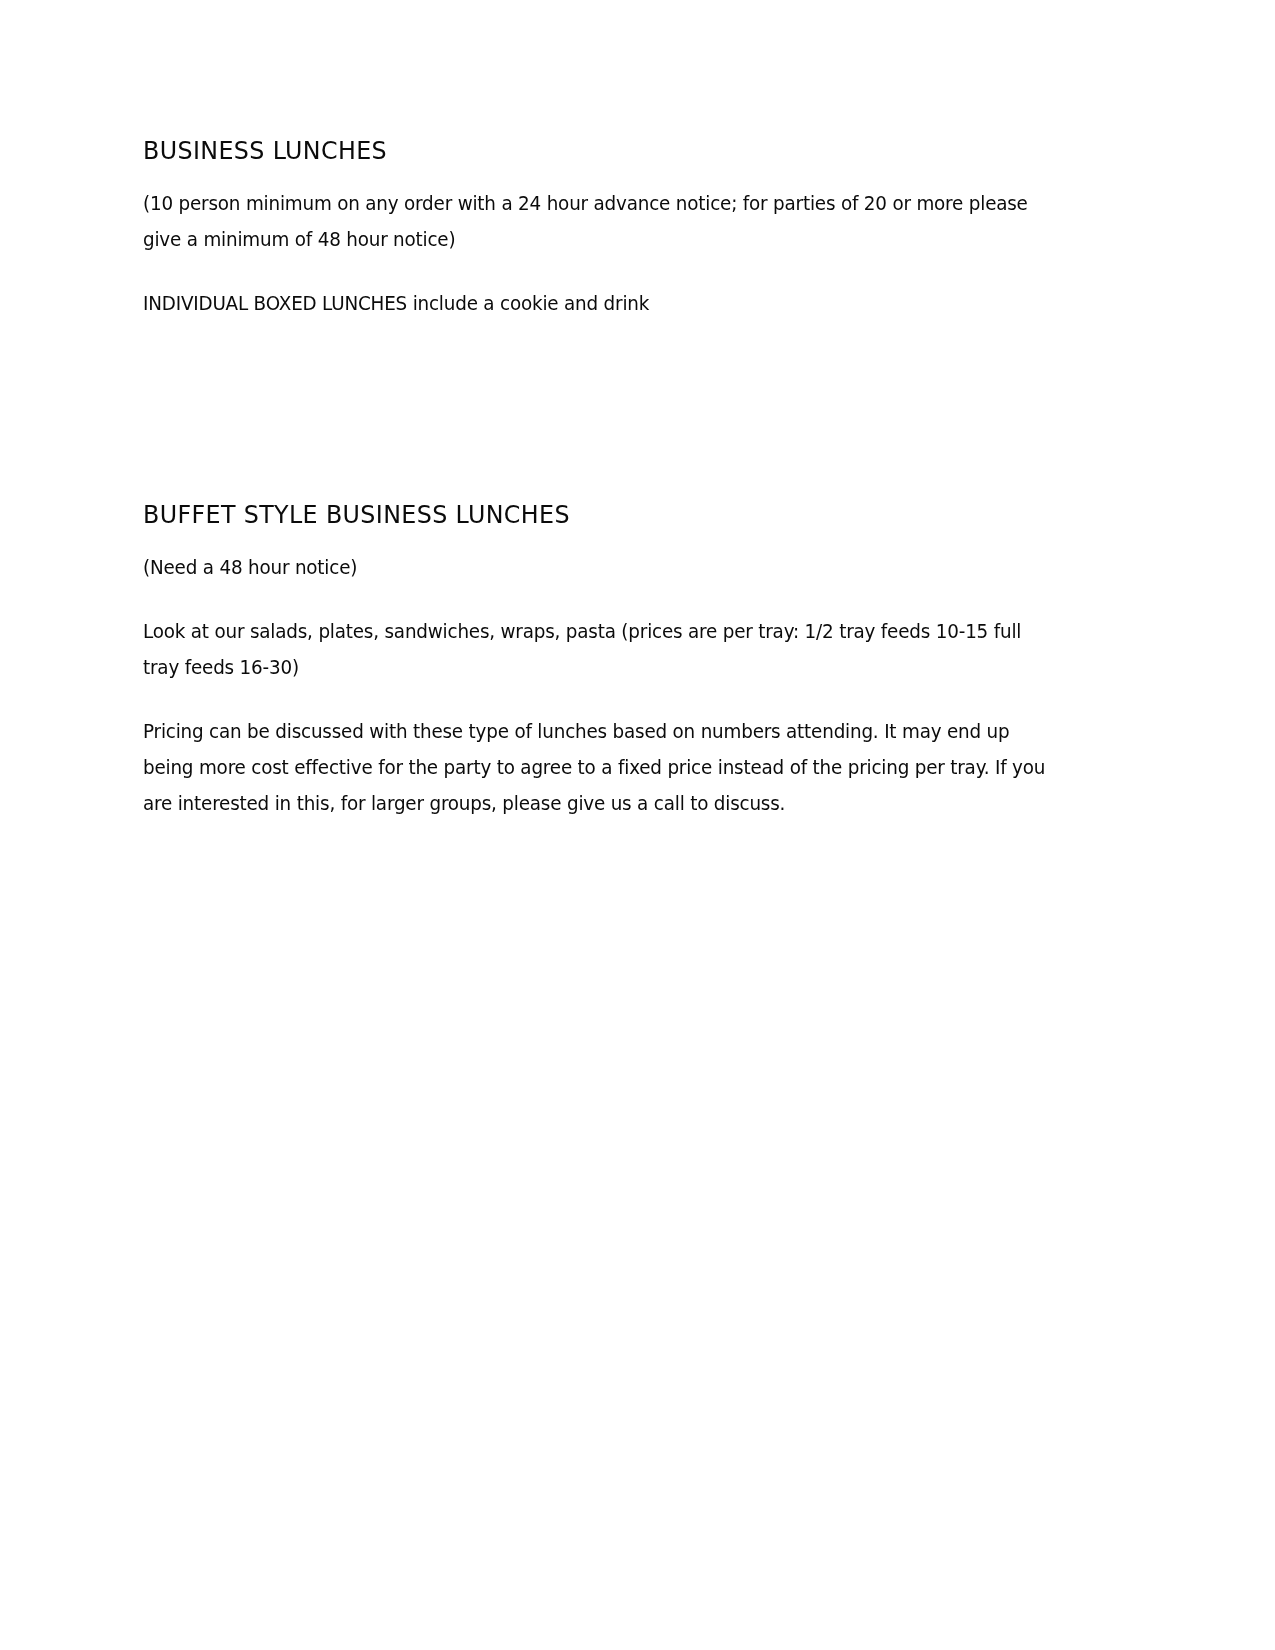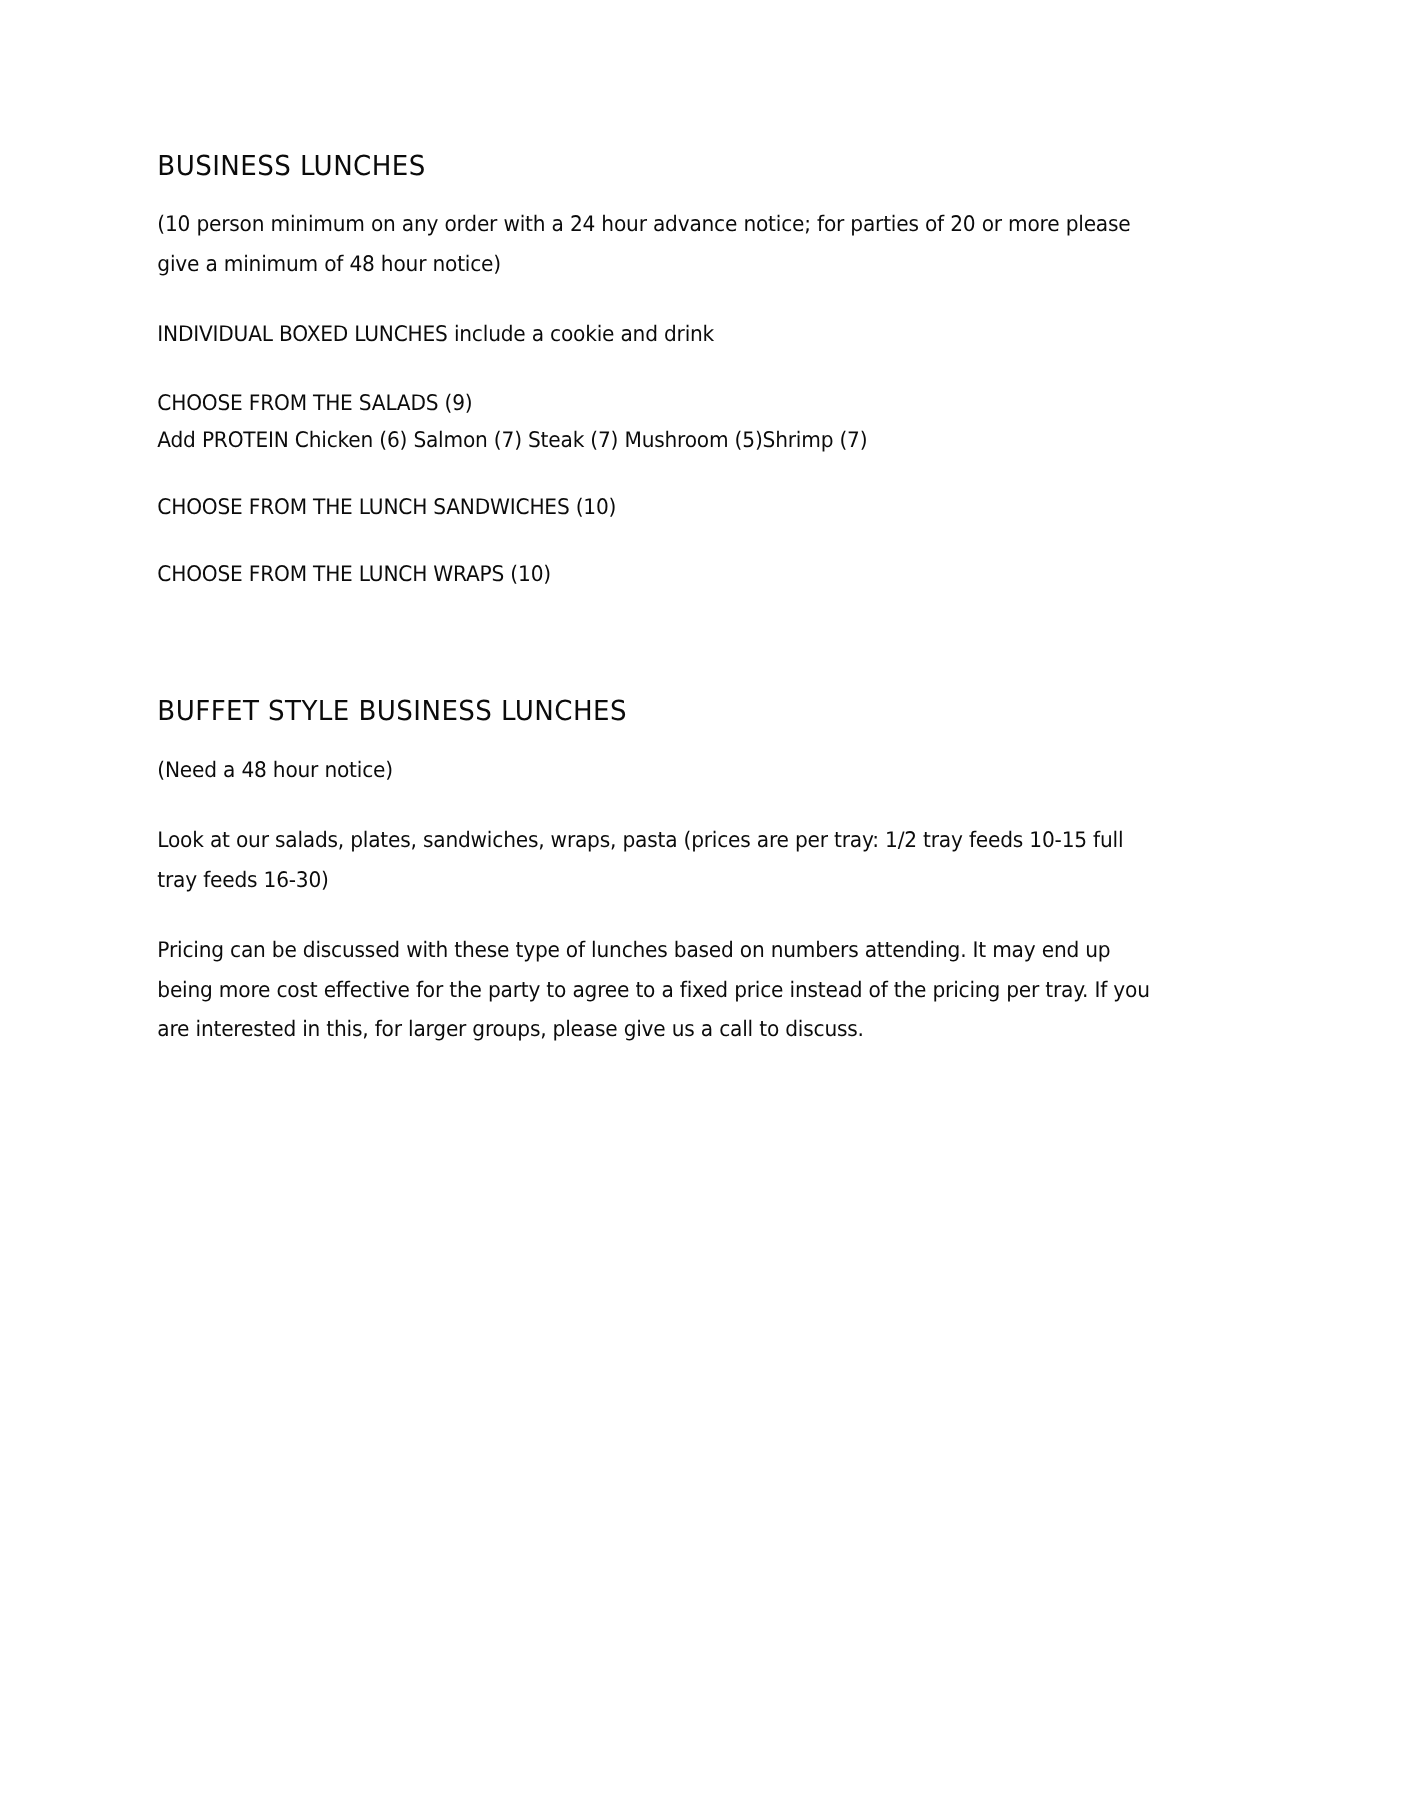--- a/index.html
+++ b/index.html
@@ -68,36 +68,26 @@
       <div class="heading" style="color: rgb(11, 11, 11);">BUSINESS LUNCHES</div>
       <div class="gap-sm"></div>
       <div class="doc-text para" style="color: rgb(11, 11, 11);">(10 person minimum on any order with a 24 hour advance notice; for parties of 20 or more please give a minimum of 48 hour notice)</div>
 
       <div class="gap-md"></div>
 
       <div class="doc-text" style="color: rgb(11, 11, 11);">INDIVIDUAL BOXED LUNCHES include a cookie and drink</div>
 
       <div class="gap-md"></div>
 
-      <div class="block">
-        <div class="doc-text tight" style="color: rgb(11, 11, 11);">CHOOSE FROM THE SALADS (9)</div>
-        <div class="doc-text tight" style="color: rgb(11, 11, 11);">Add PROTEIN Chicken (6) Salmon (7) Steak (7) Mushroom (5)Shrimp (7)</div>
-      </div>
 
       <div class="gap-md"></div>
 
-      <div class="block">
-        <div class="doc-text tight" style="color: rgb(11, 11, 11);">CHOOSE FROM THE LUNCH SANDWICHES (10)</div>
-      </div>
 
       <div class="gap-md"></div>
 
-      <div class="block">
-        <div class="doc-text tight" style="color: rgb(11, 11, 11);">CHOOSE FROM THE LUNCH WRAPS (10)</div>
-      </div>
 
       <div class="gap-md"></div>
 
 
       <div class="gap-md"></div>
 
     </div>
 
     <div class="gap-lg"></div>
 

